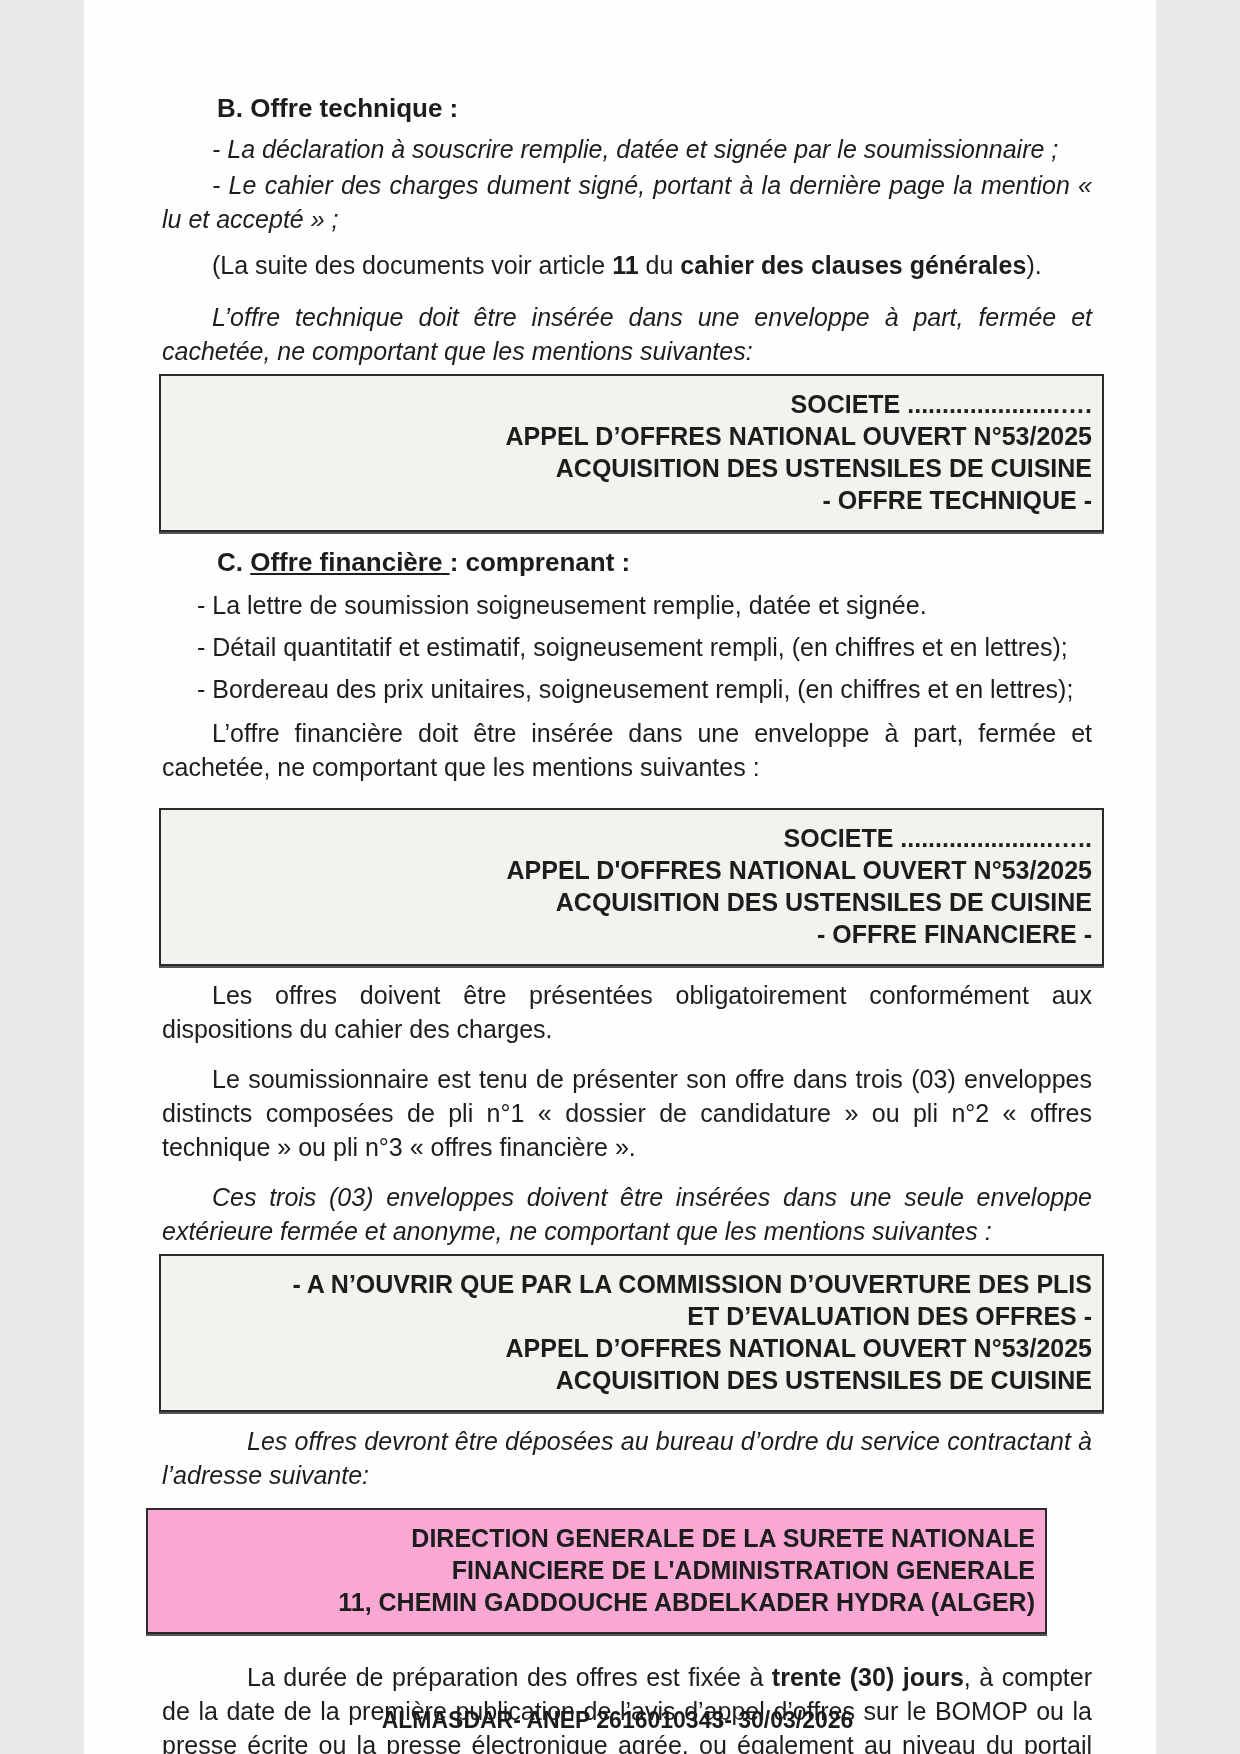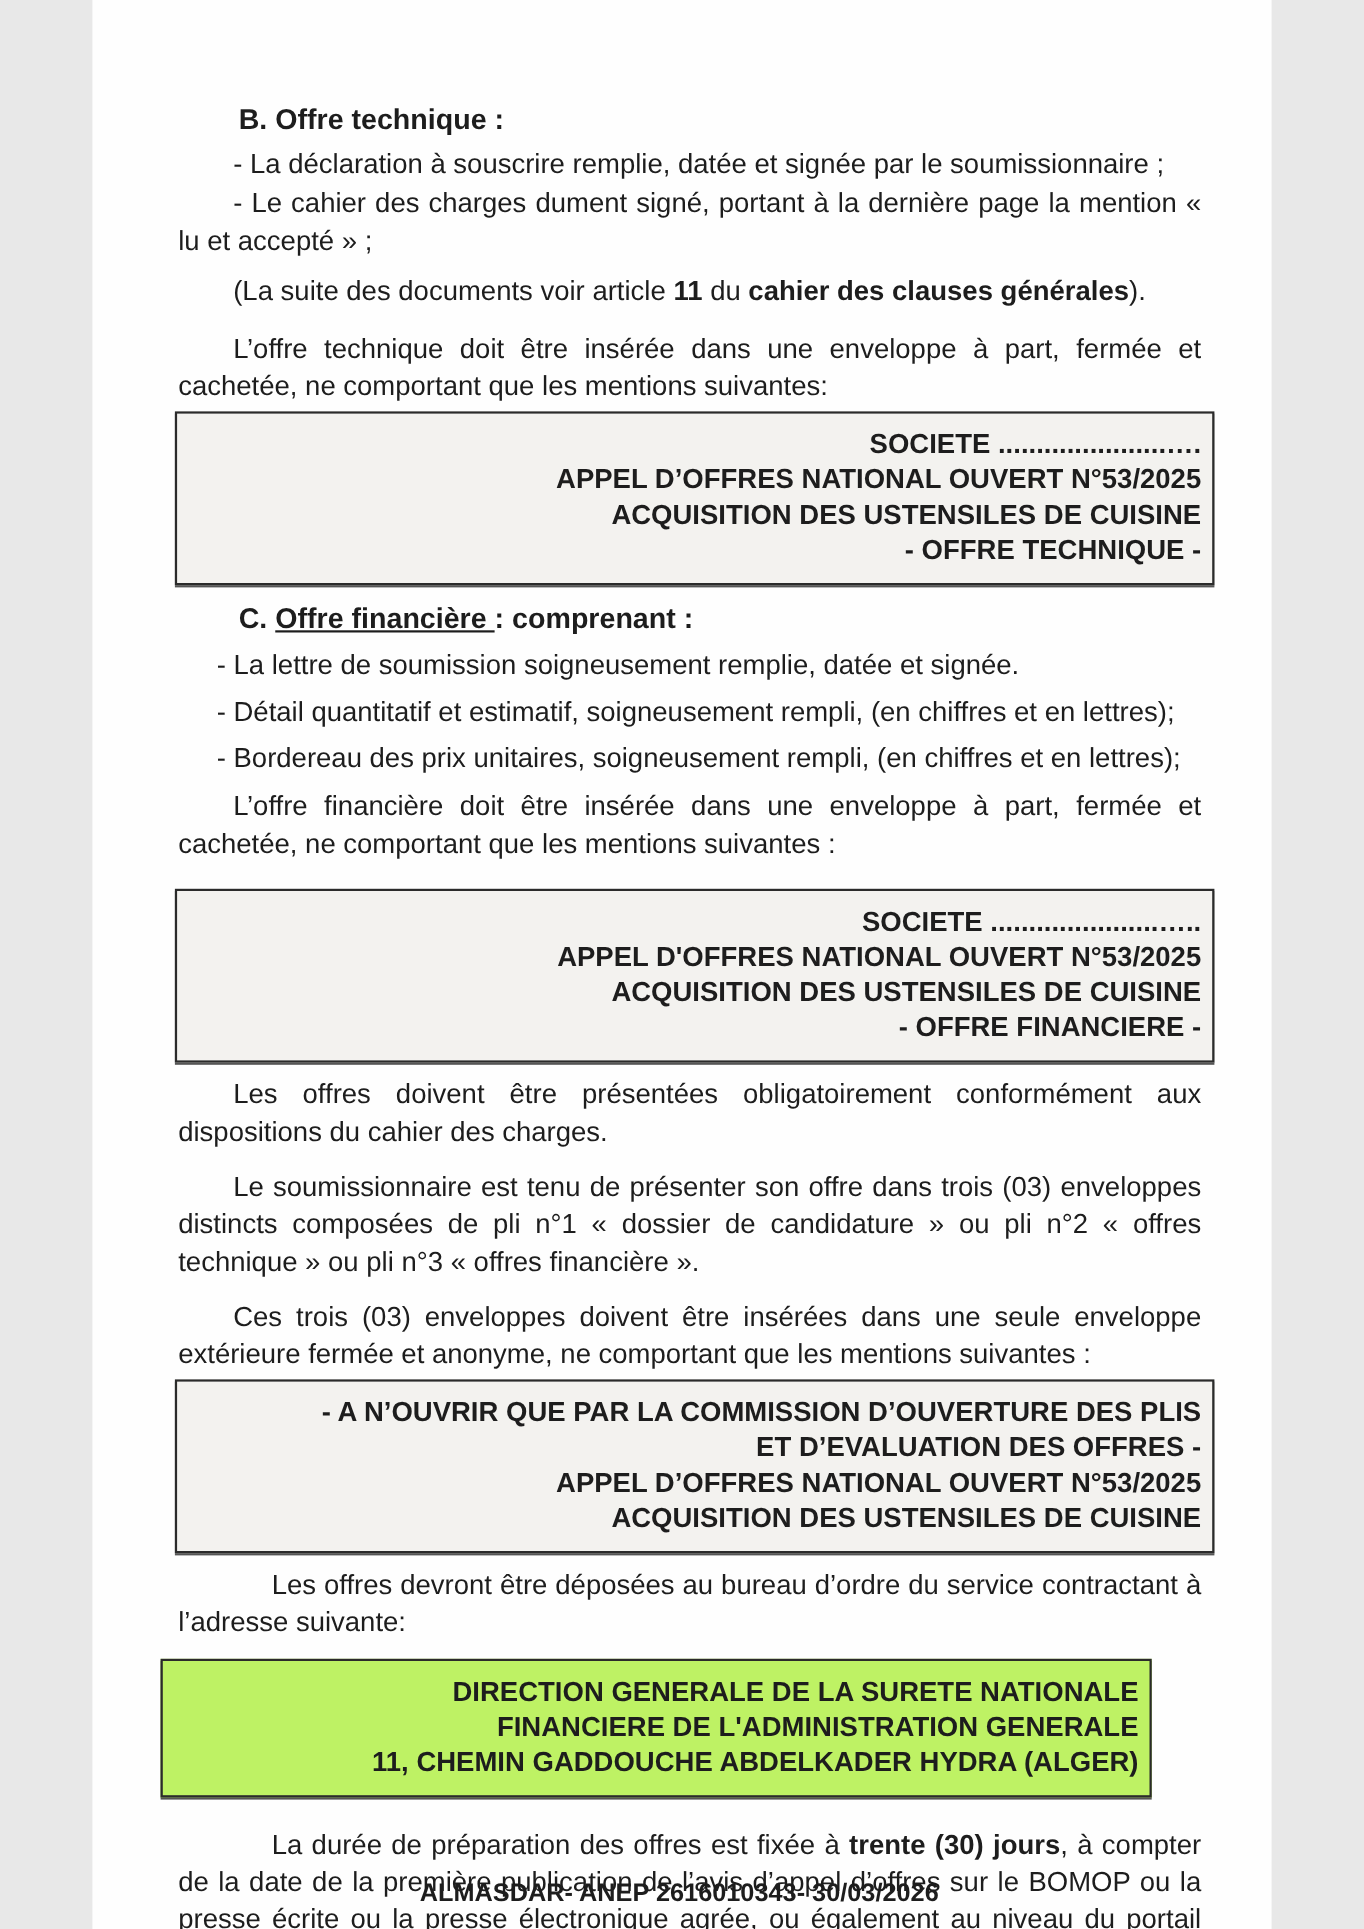--- a/index.html
+++ b/index.html
@@ -45,35 +45,35 @@
     text-align:center;
   }
   .mention-box .line{
     font-weight:bold;
     font-size:25px;
     line-height:32px;
     text-align:right;
   }
   .box-address{
     margin:16px 45px 26px -16px;
-    background:#bef264;
+    background:#f9a8d4;
     padding-left:44px;
   }
   .footer{
     position:absolute;
     left:0;right:5px;
     bottom:20px;
     text-align:center;
     font-size:23px;
     font-weight:bold;
     font-stretch:condensed;
     letter-spacing:0px;
     color:#1d1d1d;
   }
-  .mb0{margin-bottom:2px;}
+  .mb0{margin-bottom:2px;font-style:italic;}
   .mb-lg{margin-bottom:18px;margin-top:12px;}
   .items-c .para{margin-bottom:8px;}
 </style>
 </head>
 <body>
 
 <div class="page">
   <div class="content">
 
     <div class="heading">B.  Offre technique :</div>

